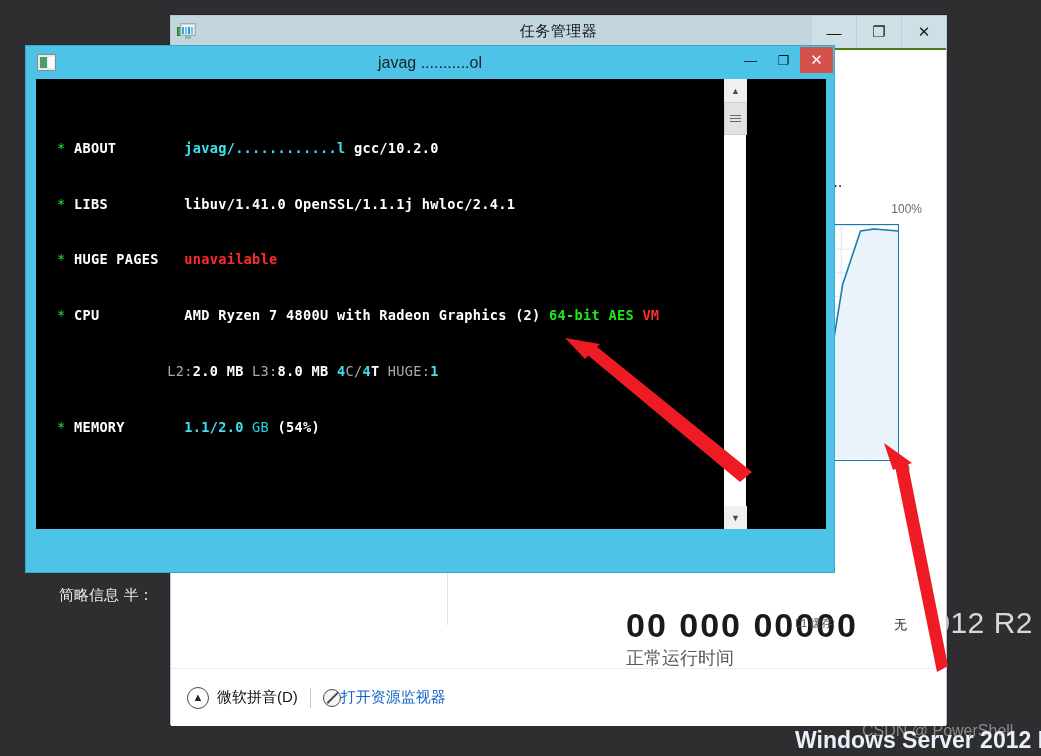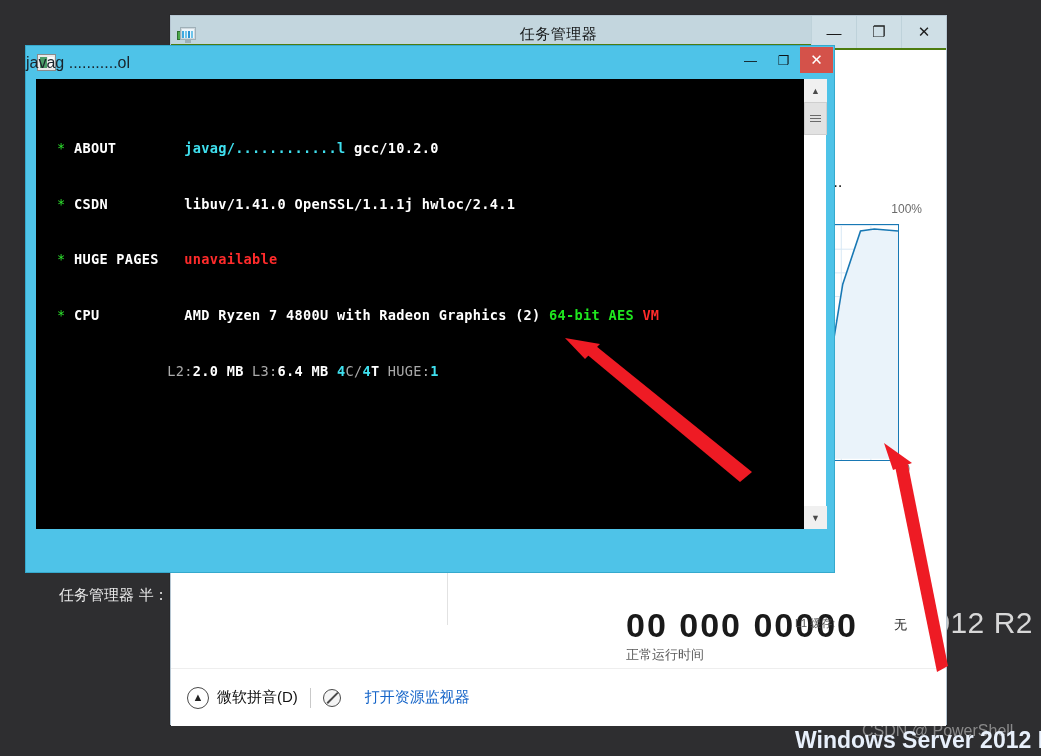--- a/index.html
+++ b/index.html
@@ -43,23 +43,23 @@
     position: absolute;
     left: 170px; top: 15px;
     width: 777px; height: 710px;
     background: #ffffff;
     border: 1px solid #b6c6d2;
     box-shadow: 0 0 0 1px rgba(0,0,0,.08);
   }
   .tm-titlebar {
     height: 34px;
     background: #c3d6de;
-    display: flex; align-items: flex-end;
+    display: flex; align-items: center;
     position: relative;
-    border-bottom: 6px solid #4d7c0f;
+    border-bottom: 4px solid #4d7c0f;
   }
   .tm-icon {
     width: 20px; height: 18px;
     margin-left: 6px;
     position: relative;
     flex: 0 0 auto;
   }
   .tm-icon .mon {
     position: absolute; left: 3px; top: 1px;
     width: 16px; height: 13px;
@@ -159,21 +159,21 @@
   .tm-l1-label {
     position: absolute; left: 624px; top: 566px;
     font-size: 11px; color: #555; white-space: nowrap;
   }
   .tm-l1-value {
     position: absolute; left: 723px; top: 566px;
     font-size: 13px; color: #1a1a1a; white-space: nowrap;
   }
   .tm-uptime-label {
     position: absolute; left: 455px; top: 596px;
-    font-size: 13px; color: #5a5a5a;
+    font-size: 18px; color: #5a5a5a;
   }
   .tm-uptime-value {
     position: absolute; left: 455px; top: 615px;
     font-size: 26px; color: #1a1a1a;
   }
 
   
   .tm-bottom {
     position: absolute; left: 0; bottom: 0;
     width: 100%; height: 58px;
@@ -188,21 +188,21 @@
   .chev-circle {
     width: 22px; height: 22px; border-radius: 50%;
     border: 1px solid #4a4a4a;
     display: flex; align-items: center; justify-content: center;
     font-size: 11px; color: #222; line-height: 1;
   }
   .tm-fewer-label { font-size: 15px; color: #111; }
   .tm-sep {
     width: 1px; height: 20px; background: #c9c9c9; margin: 0 12px;
   }
-  .tm-resmon { display: flex; align-items: center; gap: 24px; }
+  .tm-resmon { display: flex; align-items: center; gap: 0; }
   .resmon-icon {
     width: 18px; height: 18px; border-radius: 50%;
     border: 1.6px solid #4a4a4a;
     position: relative; background: #f5f5f5;
   }
   .resmon-icon:after {
     content: ""; position: absolute; left: 1px; top: 7.4px;
     width: 15px; height: 1.8px; background: #4a4a4a;
     transform: rotate(-45deg);
   }
@@ -226,20 +226,21 @@
   .con-icon {
     width: 19px; height: 17px;
     margin-left: 11px; flex: 0 0 auto;
     background: #e9e9e9; border: 1px solid #8a8a8a;
     position: relative;
   }
   .con-icon .left { position: absolute; left: 1.5px; top: 1.5px; width: 7px; height: 11px; background: #4b9e68; }
   .con-icon .right { position: absolute; left: 9.5px; top: 1.5px; width: 6px; height: 11px; background: #fbfbfb; }
   .con-title-text {
     position: absolute; left: 0; right: 0;
+    text-align: center;
     font-size: 16px; color: #18232a;
   }
   .con-caption-btns {
     position: absolute; right: 1px; top: 1px;
     display: flex;
   }
   .con-cap-btn {
     width: 33px; height: 26px;
     display: flex; align-items: center; justify-content: center;
     font-size: 13px; color: #0d1418;
@@ -249,21 +250,21 @@
 
   .con-inner {
     position: absolute;
     left: 10px; top: 33px;
     width: 790px; height: 450px;
     background: #000;
     display: flex;
   }
   .con-screen {
     position: relative;
-    width: 767px; height: 450px;
+    width: 687px; height: 450px;
     overflow: hidden;
     background: #000;
     font-family: "DejaVu Sans Mono", "Liberation Mono", monospace;
     font-size: 13.6px;
     line-height: 18.6px;
     color: #c8c8c8;
     padding: 4px 0 0 4px;
     white-space: pre;
     letter-spacing: 0.3px;
   }
@@ -392,24 +393,25 @@
         <div class="con-cap-btn">—</div>
         <div class="con-cap-btn">❐</div>
         <div class="con-cap-btn close">✕</div>
       </div>
     </div>
 
     <div class="con-inner">
       <div class="con-screen">
 
         <div class="con-line"><span class="s-star">  * </span><span class="s-label">ABOUT        </span><span class="s-cyanb">javag/............l </span><span class="s-whiteb">gcc/10.2.0</span></div>
-        <div class="con-line"><span class="s-star">  * </span><span class="s-label">CSDN         </span><span class="s-whiteb">libuv/1.41.0 OpenSSL/1.1.1j hwloc/2.4.1</span></div>
+        <div class="con-line"><span class="s-star">  * </span><span class="s-label">LIBS         </span><span class="s-whiteb">libuv/1.41.0 OpenSSL/1.1.1j hwloc/2.4.1</span></div>
         <div class="con-line"><span class="s-star">  * </span><span class="s-label">HUGE PAGES   </span><span class="s-red">unavailable</span></div>
         <div class="con-line"><span class="s-star">  * </span><span class="s-label">CPU          </span><span class="s-whiteb">AMD Ryzen 7 4800U with Radeon Graphics </span><span class="s-whiteb">(2) </span><span class="s-green">64-bit AES </span><span class="s-red">VM</span></div>
-        <div class="con-line"><span>               </span><span class="s-gray">L2:</span><span class="s-whiteb">2.0 MB </span><span class="s-gray">L3:</span><span class="s-whiteb">6.4 MB </span><span class="s-cyanb">4</span><span class="s-gray">C/</span><span class="s-cyanb">4</span><span class="s-whiteb">T </span><span class="s-gray">HUGE:</span><span class="s-cyanb">1</span></div>
+        <div class="con-line"><span>               </span><span class="s-gray">L2:</span><span class="s-whiteb">2.0 MB </span><span class="s-gray">L3:</span><span class="s-whiteb">8.0 MB </span><span class="s-cyanb">4</span><span class="s-gray">C/</span><span class="s-cyanb">4</span><span class="s-whiteb">T </span><span class="s-gray">HUGE:</span><span class="s-cyanb">1</span></div>
+        <div class="con-line"><span class="s-star">  * </span><span class="s-label">MEMORY       </span><span class="s-cyanb">1.1/2.0 </span><span class="s-cyan">GB </span><span class="s-whiteb">(54%)</span></div>
         
         
         
         
         
         
         
         
 
         
@@ -424,21 +426,21 @@
 
       <div class="con-scroll">
         <div class="con-sb-btn">▲</div>
         <div class="con-sb-thumb">
           <span class="con-sb-grip"></span>
         </div>
         <div class="con-sb-btn bottom">▼</div>
       </div>
     </div>
 
-    <div class="con-ime">任务管理器 半 :</div>
+    <div class="con-ime">简略信息 半 :</div>
   </div>
 
   <svg class="arrows" width="1041" height="756" viewBox="0 0 1041 756">
     <g>
       <path d="M740,482 L584,352 L576,341 L596,346 L752,472 Z" fill="#ee1b24"></path>
       <path d="M565,338 L600,344 L585,359 Z" fill="#ee1b24"></path>
     </g>
     <g>
       <path d="M937,672 L896,471 L893,456 L908,465 L948,666 Z" fill="#ee1b24"></path>
       <path d="M884,443 L912,463 L893,470 Z" fill="#ee1b24"></path>

